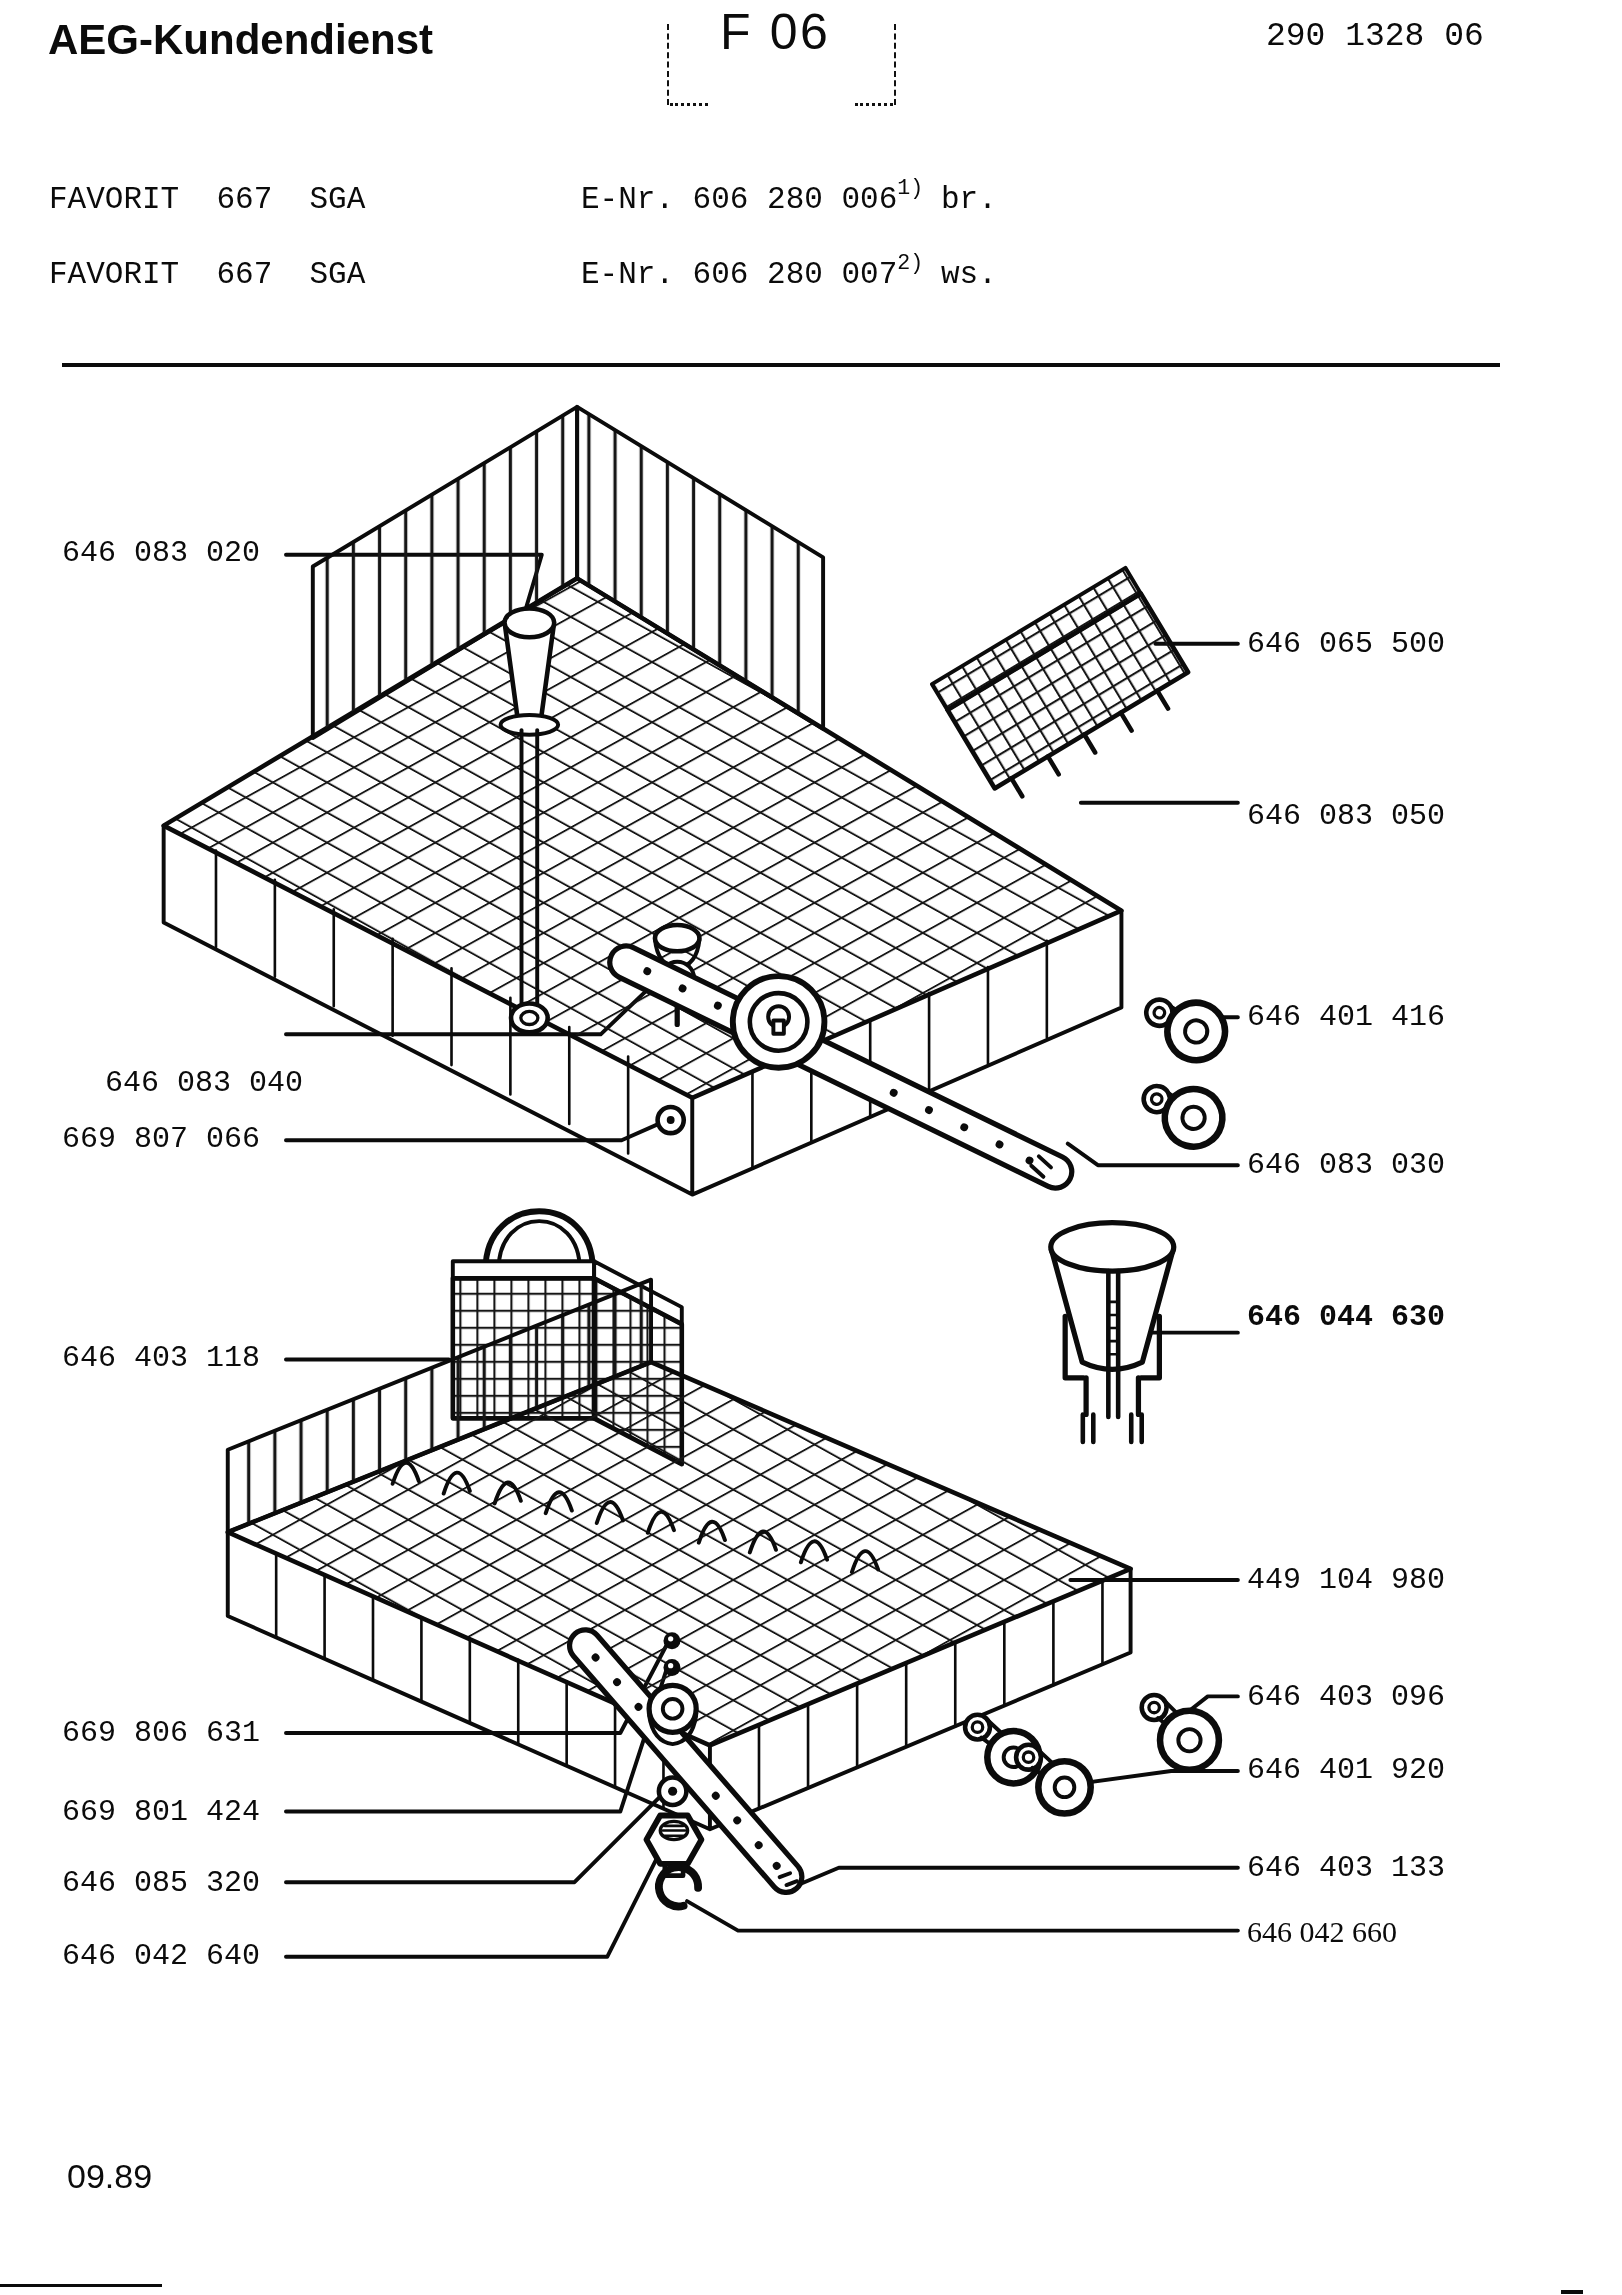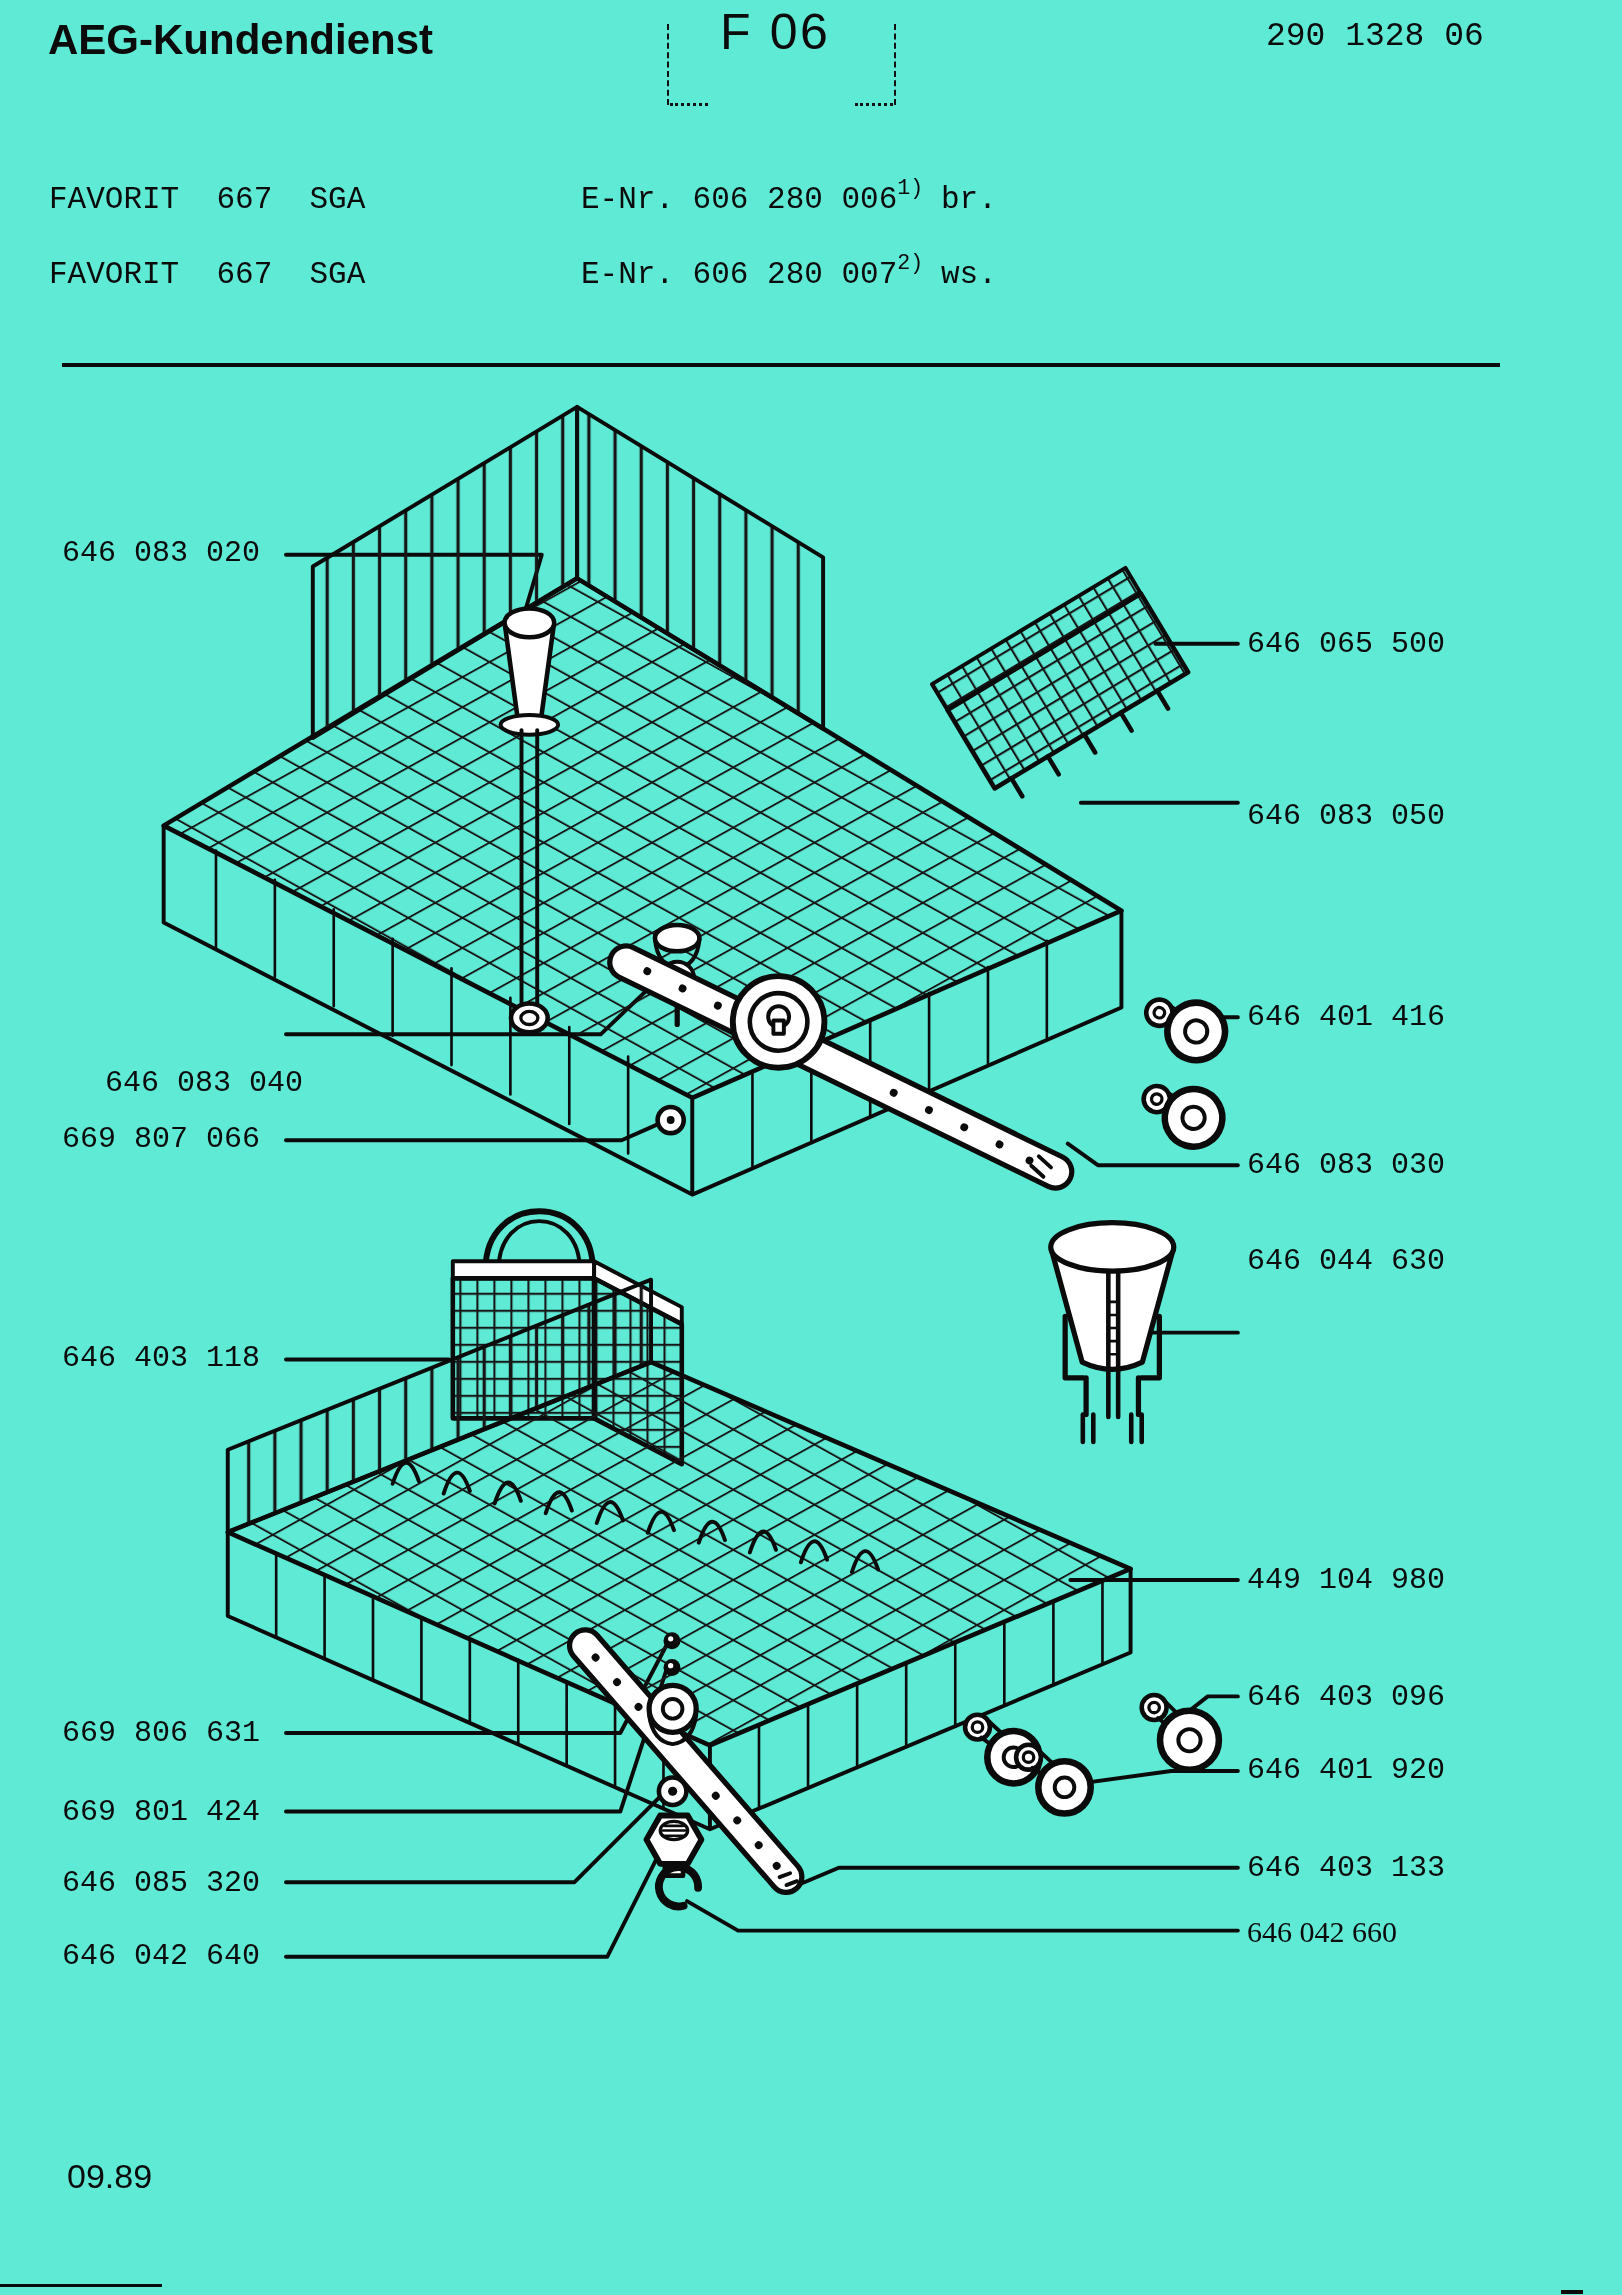--- a/index.html
+++ b/index.html
@@ -1,17 +1,17 @@
 <!DOCTYPE html>
 <html style="font-size:10.5px"><head>
 <meta charset="utf-8">
 <style>
   html,body { margin:0; padding:0; background:#e8e8e8; }
   .page {
-    position:relative; width:1622px; height:2295px; background:#5eead4;
+    position:relative; width:1622px; height:2295px; background:#ffffff;
     color:#0b0b0b; font-family:"Liberation Sans", sans-serif; overflow:hidden;
   }
   .abs { position:absolute; }
   .mono { font-family:"Liberation Mono","DejaVu Sans Mono",monospace; }
 
   .brand { left:48px; top:15.7px; font-size:42px; font-weight:bold; letter-spacing:0px; }
   .fcode { left:712px; top:2.6px; font-size:50px; font-weight:normal; letter-spacing:2.6px;margin-left:8px; }
   .docnum { left:1266px; top:18.3px; font-size:33px; white-space:pre; }
 
   .cropmark-v { width:0; border-left:2.6px dashed #111; }
@@ -266,21 +266,21 @@
   <div class="part-label lbl-l" style="top:1343px;">646 403 118</div>
   <div class="part-label lbl-l" style="top:1718px;">669 806 631</div>
   <div class="part-label lbl-l" style="top:1797px;">669 801 424</div>
   <div class="part-label lbl-l" style="top:1868px;">646 085 320</div>
   <div class="part-label lbl-l" style="top:1941px;">646 042 640</div>
 
   <div class="part-label lbl-r" style="top:629px;">646 065 500</div>
   <div class="part-label lbl-r" style="top:801px;text-align:center;">646 083 050</div>
   <div class="part-label lbl-r" style="top:1002px;">646 401 416</div>
   <div class="part-label lbl-r" style="top:1150px;">646 083 030</div>
-  <div class="part-label lbl-r" style="top:1246px;">646 044 630</div>
+  <div class="part-label lbl-r" style="top:1302px;font-weight:bold;">646 044 630</div>
   <div class="part-label lbl-r" style="top:1565px;">449 104 980</div>
   <div class="part-label lbl-r" style="top:1682px;">646 403 096</div>
   <div class="part-label lbl-r" style="top:1755px;">646 401 920</div>
   <div class="part-label lbl-r" style="top:1853px;">646 403 133</div>
   <div class="part-label lbl-r" style="top:1916px;font-family:Liberation Serif, serif;">646 042 660</div>
 
   <div class="abs footer-date">09.89</div>
   <div class="abs edge-line-bl"></div>
   <div class="abs edge-tick-br"></div>
 

